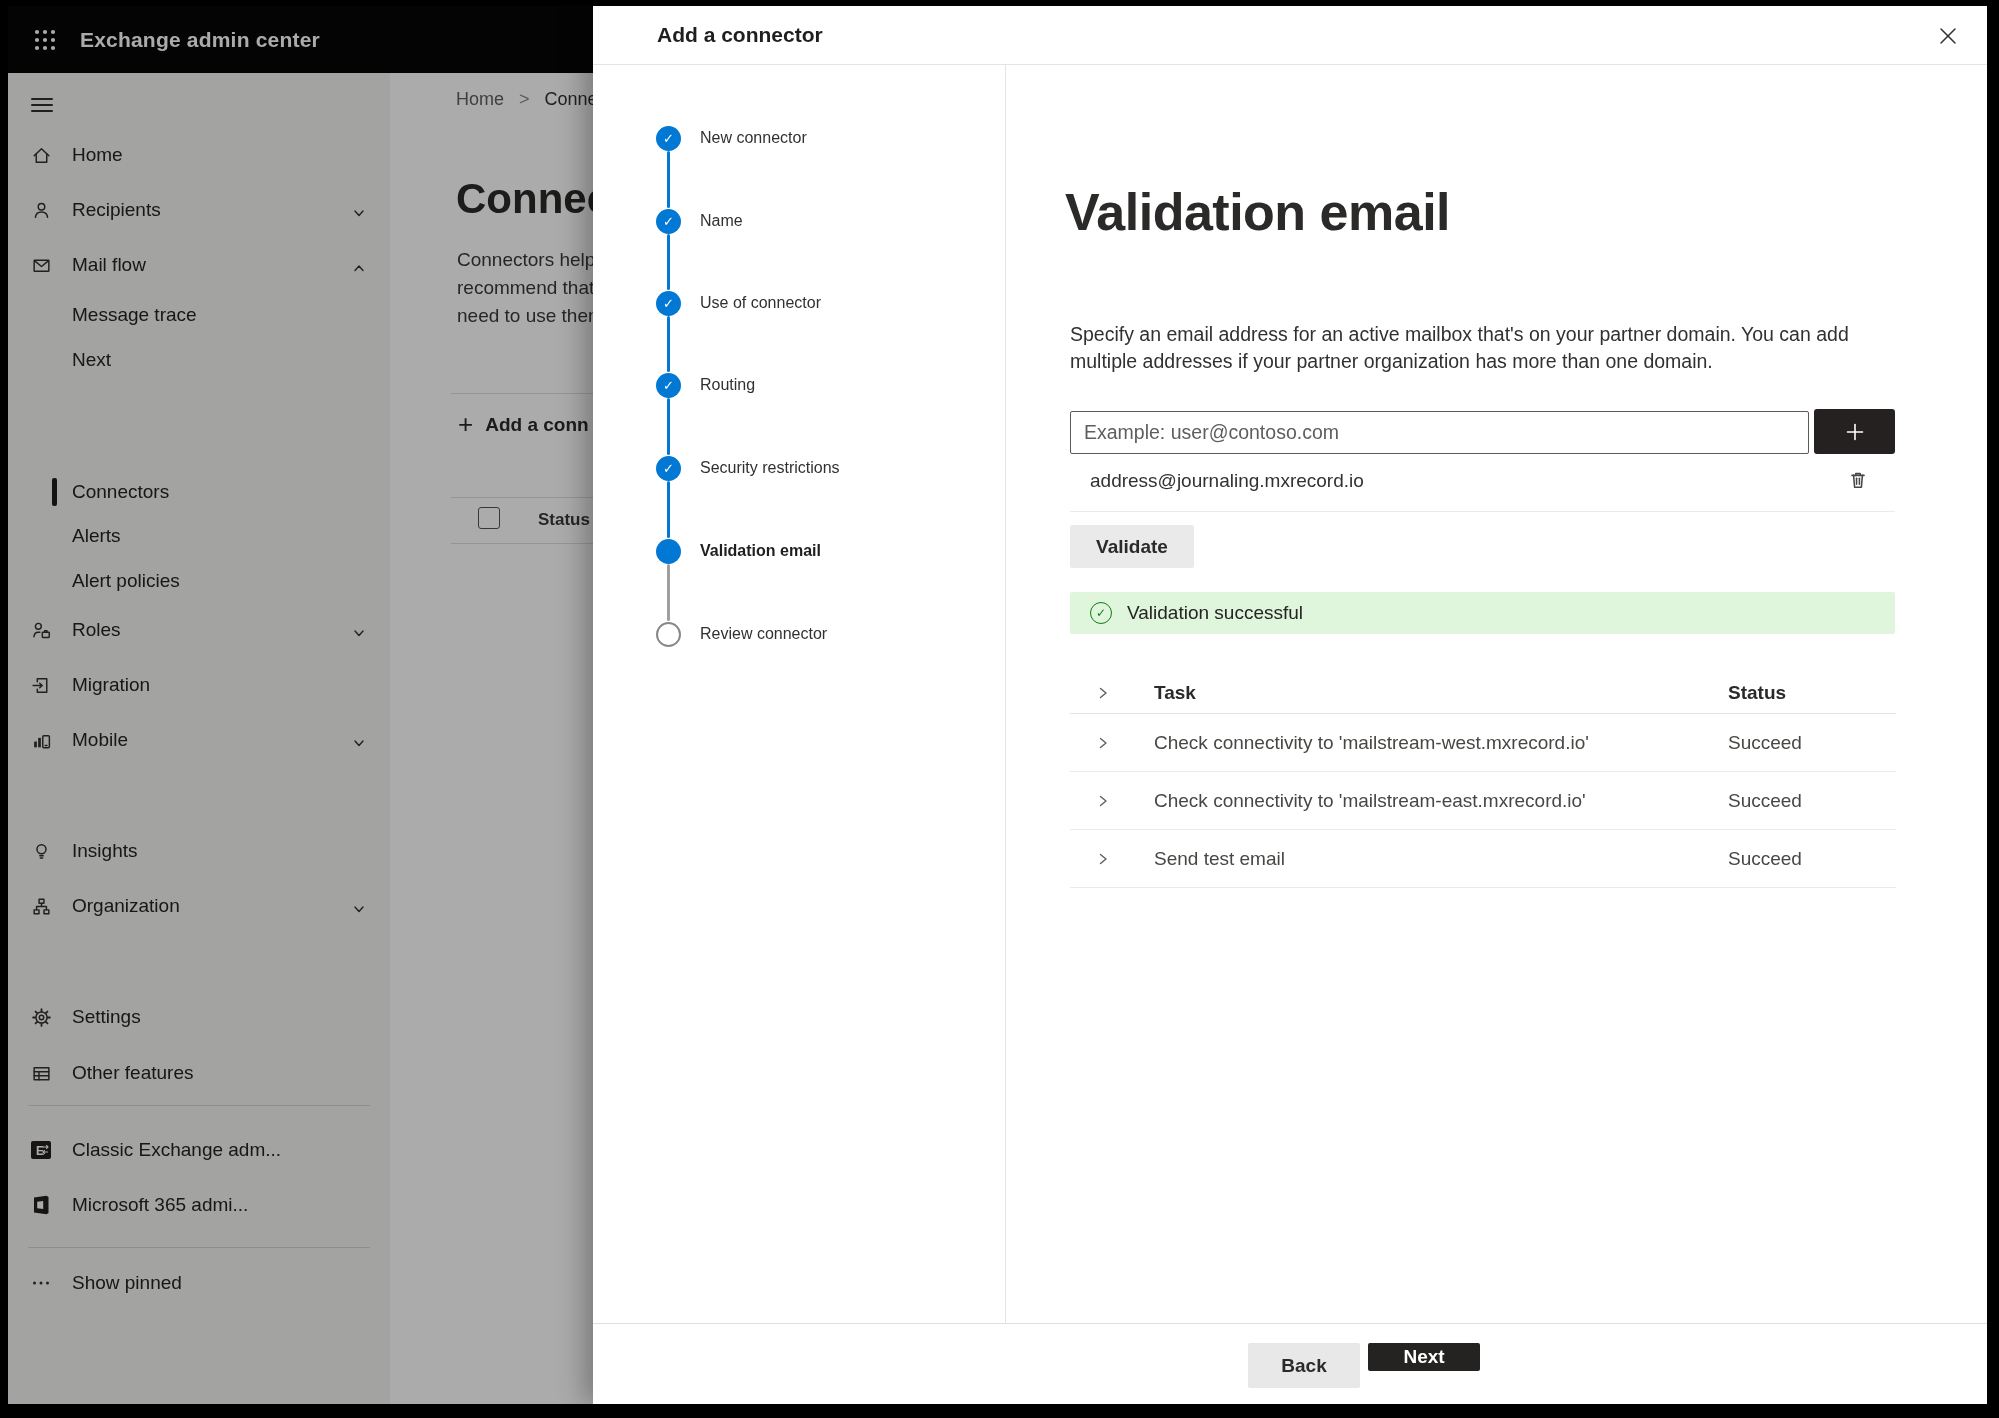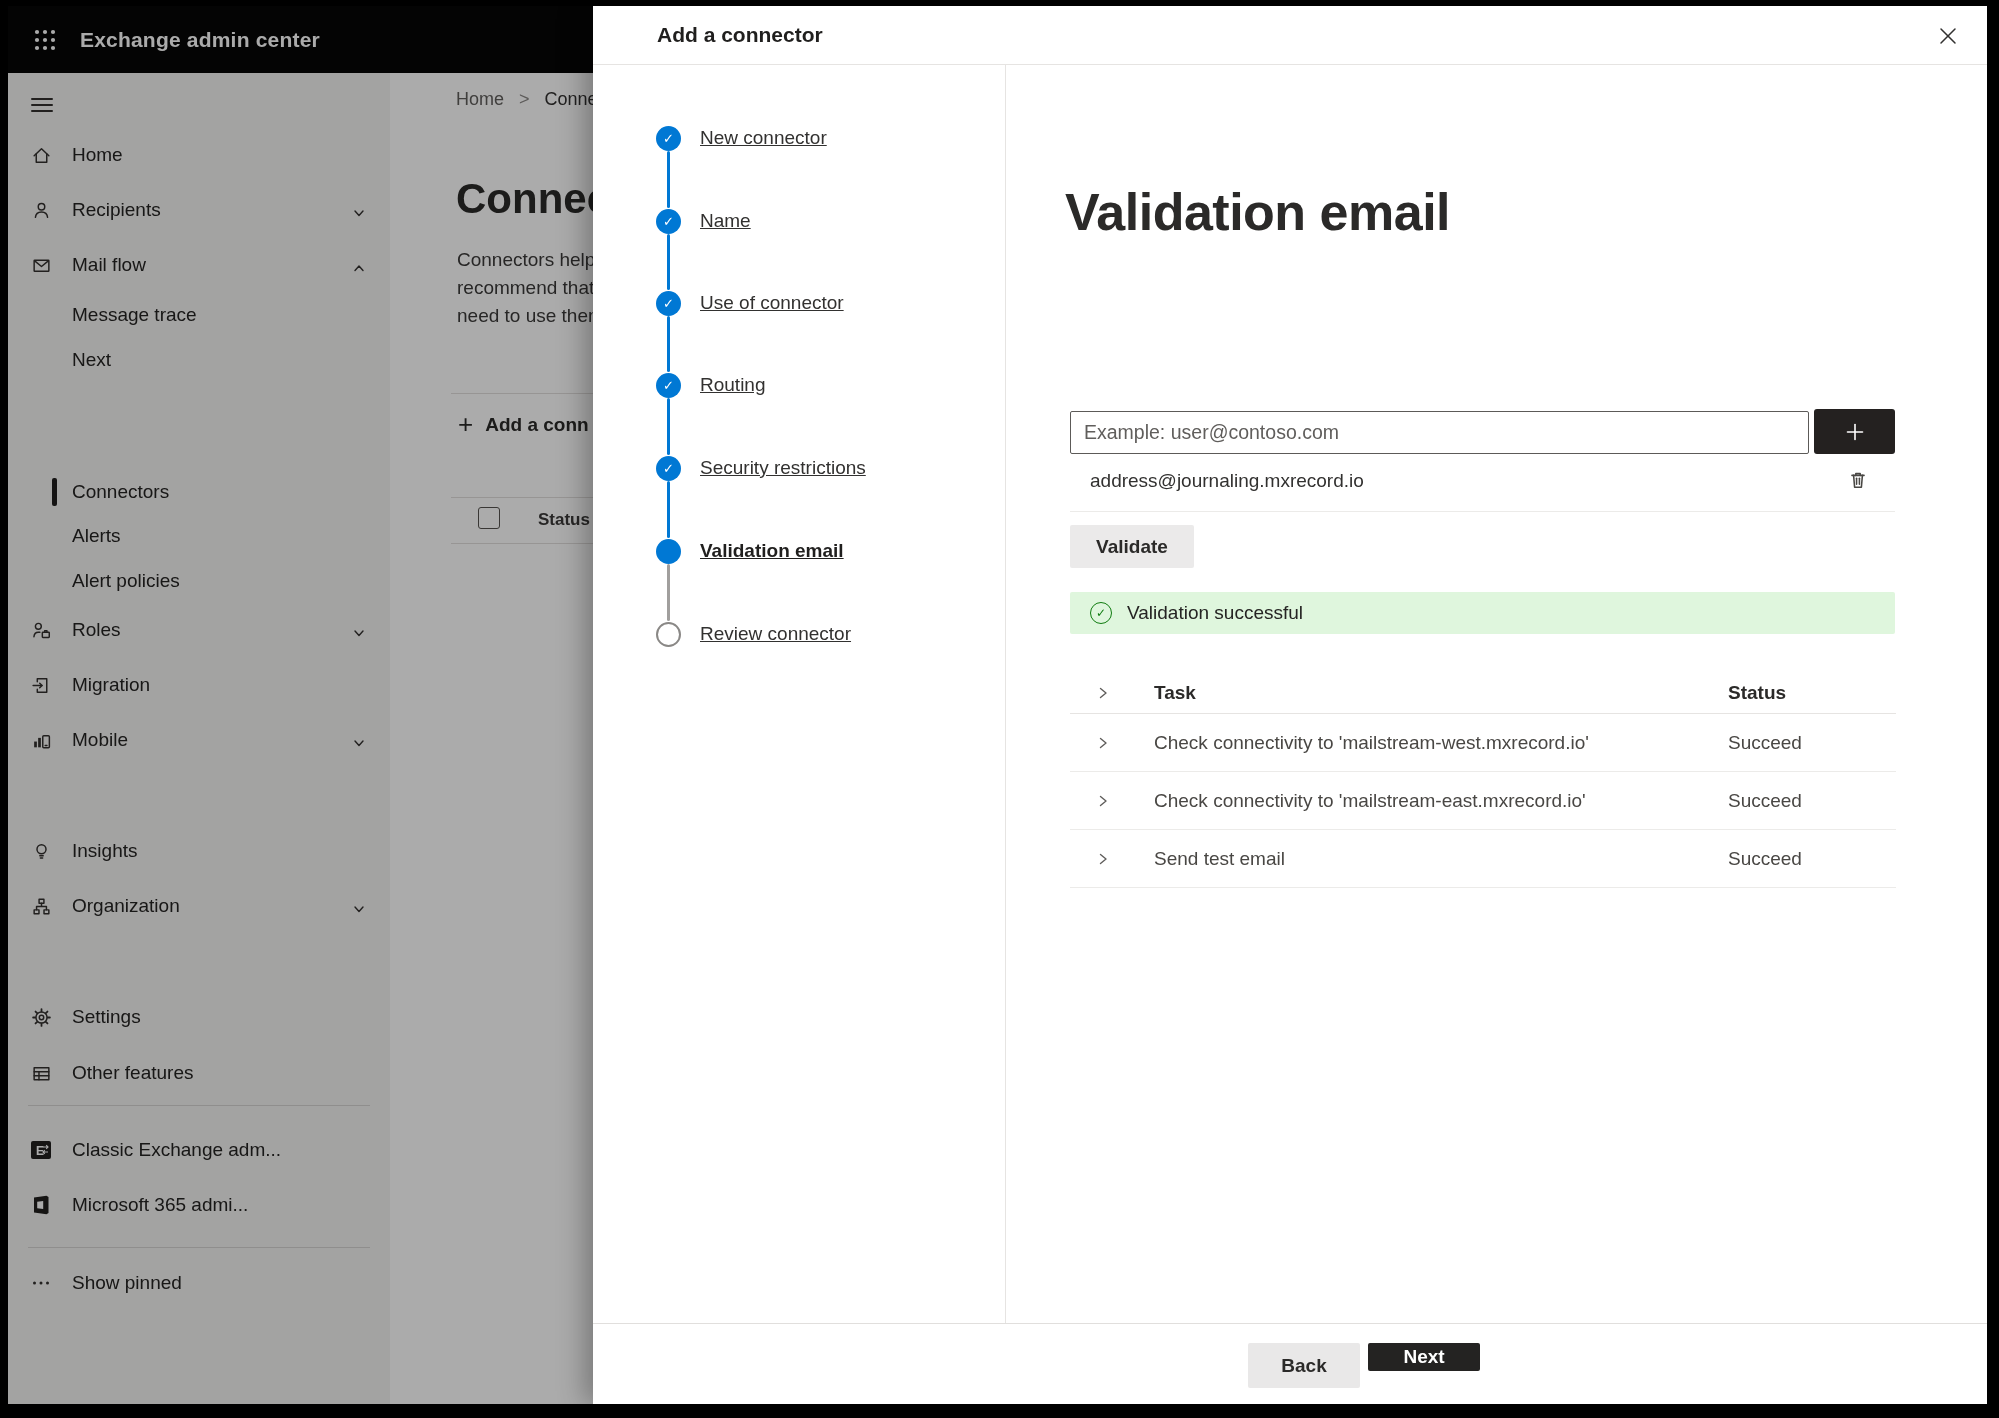--- a/index.html
+++ b/index.html
@@ -44,21 +44,21 @@
   .dialog { position:absolute; left:585px; top:0; width:1394px; height:1398px; background:#fff; z-index:10; box-shadow:-8px 0 26px rgba(0,0,0,.30);padding-left:28px; }
   .dlg-title { position:absolute; left:64px; top:0; height:58px; line-height:58px; font-size:21px; font-weight:700; color:#201f1e; }
   .dlg-close { position:absolute; right:18px; top:9px; width:42px; height:42px; display:flex; align-items:center; justify-content:center; cursor:pointer; background:none; border:none; }
   .dlg-hdiv { position:absolute; left:0; top:58px; width:100%; height:1px; background:#e6e4e2; }
   .dlg-vdiv { position:absolute; left:412px; top:59px; width:1px; height:1258px; background:#e6e4e2; }
 
   
   .step { position:absolute; left:63px; height:44px; display:flex; align-items:center; }
   .step-dot { width:25px; height:25px; border-radius:50%; background:#0078d4; color:#fff; display:flex; align-items:center; justify-content:center; font-size:13px; font-weight:700; font-family:"DejaVu Sans",sans-serif; flex:none; }
   .step-dot.pending { background:#fff; border:2px solid #8a8886; }
-  .step-label { margin-left:19px; font-size:19px; color:#323130; white-space:nowrap;text-decoration:underline; }
+  .step-label { margin-left:19px; font-size:16px; color:#323130; white-space:nowrap; }
   .step.current .step-label { font-weight:700; color:#201f1e; }
   .step-line { position:absolute; left:74px; width:3px; background:#0078d4; border-radius:2px; }
   .step-line.gray { background:#a19f9d; }
 
   
   .v-heading { position:absolute; left:472px; top:176px; font-size:52px; font-weight:700; color:#2b2a29; letter-spacing:-.5px; }
   .v-desc { position:absolute; left:477px; top:315px; width:805px; font-size:19.5px; line-height:27px; color:#323130; }
   .v-input { position:absolute; left:477px; top:405px; width:739px; height:43px; border:1px solid #5c5a58; border-radius:2px; font-size:19.5px; color:#323130; padding:0 13px; font-family:"Liberation Sans",sans-serif; outline:none; background:#fff; }
   .v-input::placeholder { color:#605e5c; opacity:1; }
   .v-addbtn { position:absolute; left:1221px; top:403px; width:81px; height:45px; background:#242120; border:none; border-radius:3px; display:flex; align-items:center; justify-content:center; cursor:pointer; }
@@ -382,20 +382,21 @@
     <div class="step current" style="top:523px">
       <span class="step-dot"></span>
       <span class="step-label">Validation email</span>
     </div>
     <div class="step" style="top:606px">
       <span class="step-dot pending"></span>
       <span class="step-label">Review connector</span>
     </div>
 
     <div class="v-heading">Validation email</div>
+    <div class="v-desc">Specify an email address for an active mailbox that's on your partner domain. You can add multiple addresses if your partner organization has more than one domain.</div>
 
     <input class="v-input" type="text" placeholder="Example: user@contoso.com" style="">
     <button class="v-addbtn">
       <svg width="22" height="22" viewBox="0 0 22 22">
             <g stroke="#ffffff" stroke-width="1.6" stroke-linecap="round">
               <line x1="11" y1="3.5" x2="11" y2="18.5"></line>
               <line x1="3.5" y1="11" x2="18.5" y2="11"></line>
             </g>
           </svg>
     </button>

